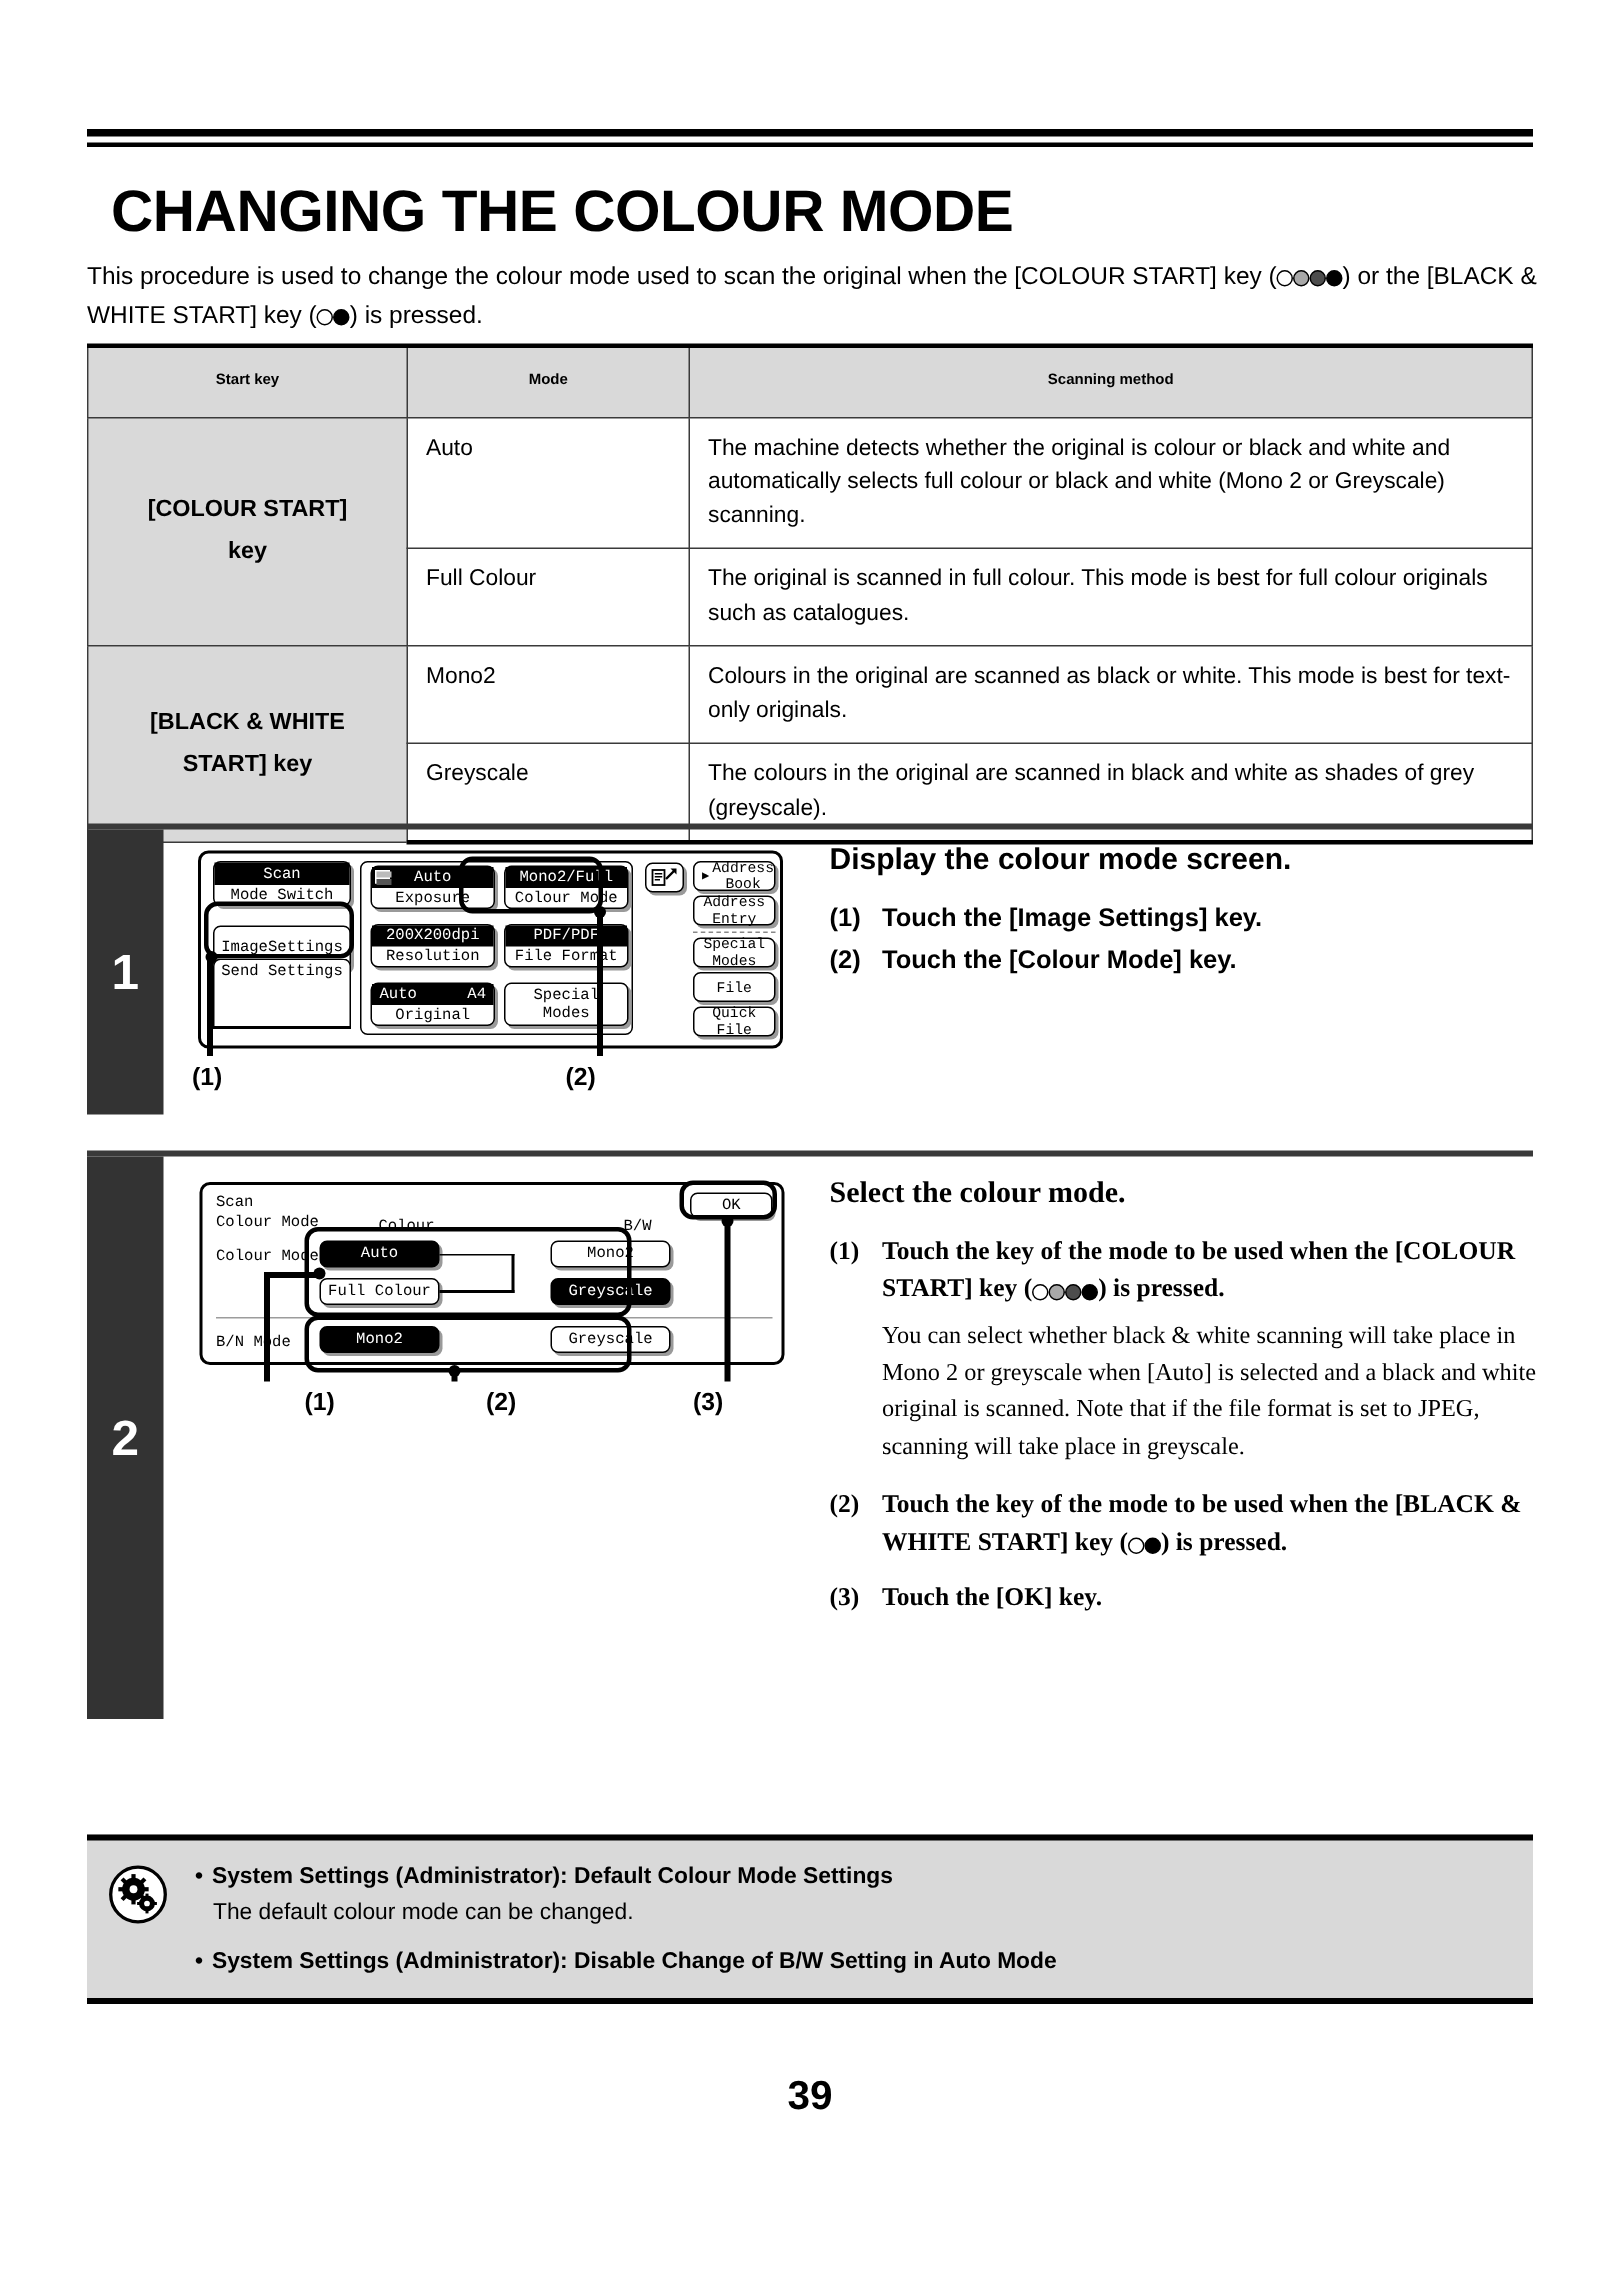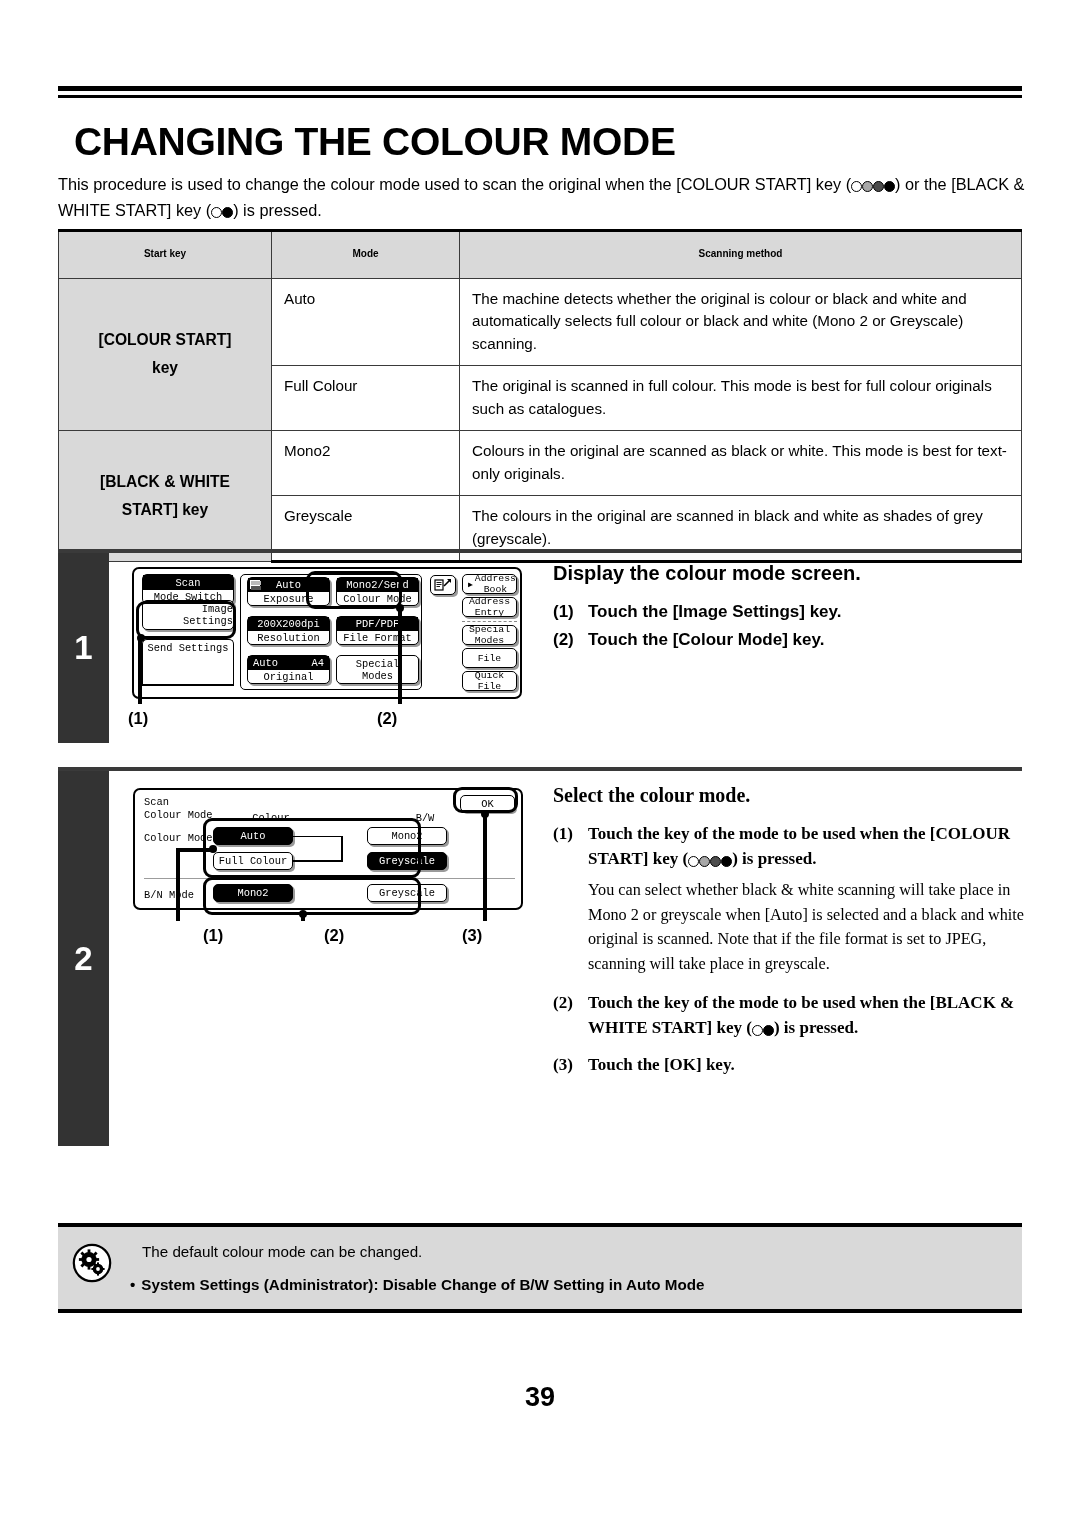--- a/index.html
+++ b/index.html
@@ -216,21 +216,21 @@
 
   <div class="sec-divider" style="top:549px;"></div>
   <div class="step-badge" style="top:553px; height:190px;">1</div>
 
   <div class="lcd" style="left:132px; top:567px; width:390px; height:132px;">
 
     <div class="key two" style="left:8px; top:5px; width:92px; height:30px;">
       <div class="top" style="height:15px;">Scan</div>
       <div class="bot">Mode Switch</div>
     </div>
-    <div class="key" style="left:8px; top:31px; width:92px; height:30px; flex-direction:column;align-items:flex-end;">
+    <div class="key" style="left:8px; top:48px; width:92px; height:30px; flex-direction:row;">
       <div>Image</div>
       <div>Settings</div>
     </div>
     <div class="key" style="left:8px; top:70px; width:92px; height:17px; border-bottom:none; border-radius:5px 5px 0 0; box-shadow:none;">
       <span>Send Settings</span>
     </div>
     <div style="position:absolute; left:8px; top:87px; width:92px; height:28px; border-left:1.6px solid #000; border-right:1.6px solid #000;"></div>
     <div class="divline" style="left:8px; top:115px; width:92px; background:#000; height:1.6px;"></div>
 
     <div style="position:absolute; left:106px; top:5px; width:182px; height:116px; border:1.4px solid #000; border-radius:5px;"></div>
@@ -238,21 +238,21 @@
     <div class="key two" style="left:113px; top:8px; width:83px; height:29px;">
       <div class="top" style="height:14px;">Auto</div>
       <div class="bot">Exposure</div>
     </div>
     <div style="position:absolute; left:116px; top:11px; width:10px; height:9px; background:#fff; border:1px solid #fff;">
       <div style="position:absolute; left:0; top:0; width:10px; height:4px; background:#bbb;"></div>
       <div style="position:absolute; left:0; top:5px; width:10px; height:4px; background:#555;"></div>
     </div>
 
     <div class="key two" style="left:202px; top:8px; width:83px; height:29px;">
-      <div class="top" style="height:14px;">Mono2/Send</div>
+      <div class="top" style="height:14px;">Mono2/Full</div>
       <div class="bot">Colour Mode</div>
     </div>
 
     <div class="key two" style="left:113px; top:47px; width:83px; height:29px;align-items:center;">
       <div class="top" style="height:14px;">200X200dpi</div>
       <div class="bot">Resolution</div>
     </div>
     <div class="key two" style="left:202px; top:47px; width:83px; height:29px;">
       <div class="top" style="height:14px;">PDF/PDF</div>
       <div class="bot">File Format</div>
@@ -423,20 +423,21 @@
           <circle cx="26" cy="26" r="5.3"></circle>
           <rect x="25" y="19.4" width="2" height="3"></rect>
           <rect x="25" y="29.6" width="2" height="3"></rect>
           <rect x="19.4" y="25" width="3" height="2"></rect>
           <rect x="29.6" y="25" width="3" height="2"></rect>
         </g>
         <circle cx="26" cy="26" r="1.9" fill="#fff"></circle>
       </svg>
     </div>
     <div class="note-block">
+      <div class="note-b">System Settings (Administrator): Default Colour Mode Settings</div>
       <div class="note-p">The default colour mode can be changed.</div>
       <div class="note-b">System Settings (Administrator): Disable Change of B/W Setting in Auto Mode</div>
     </div>
   </div>
 
   <div class="pageno">39</div>
 
 </div>
 
 </body></html>

